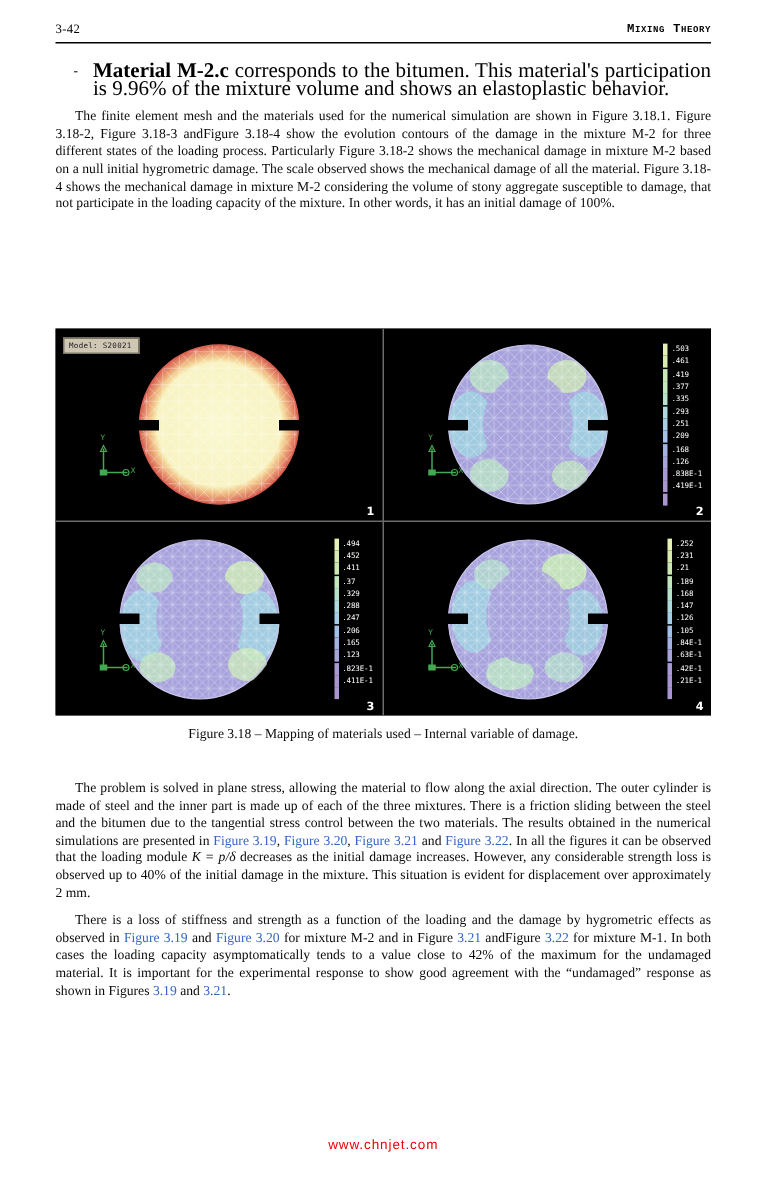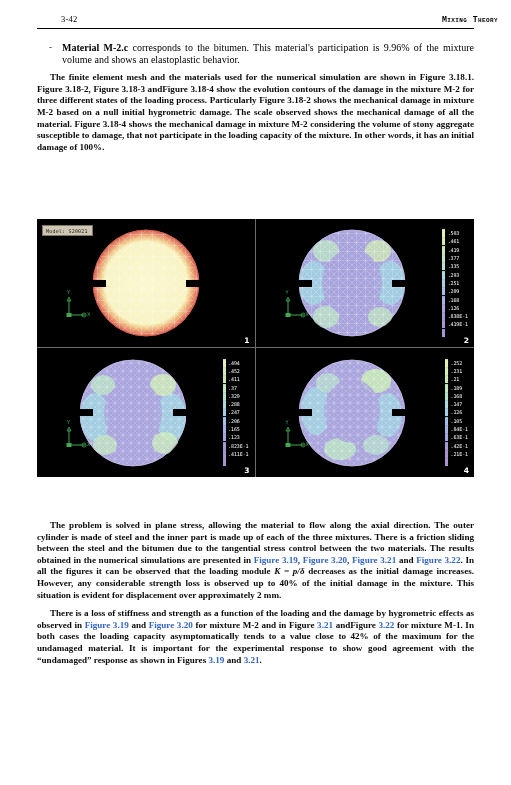--- a/index.html
+++ b/index.html
@@ -26,21 +26,20 @@
 
   
   .header {
     position: absolute;
     left: 37px;
     top: 14px;
     width: 437px;
     display: flex;
     justify-content: space-between;
     align-items: flex-end;
-    margin-left: 24px;
   }
   .header-left {
     font-family: "Liberation Serif", serif;
     font-size: 8.5px;
     letter-spacing: 0.2px;
     color: #000;
   }
   .header-right {
     font-family: Liberation Mono, monospace;
     font-size: 8.2px;
@@ -66,37 +65,36 @@
     width: 437px;
   }
   p.body {
     margin: 0 0 7px 0;
     font-size: 9.1px;
     line-height: 11.6px;
     text-align: justify;
     text-indent: 13px;
     font-family: "Liberation Serif", serif;
     color: #0a0a0a;
-    font-weight: bold;
   }
 
   .dash-item {
     display: flex;
     margin: 0 0 7px 0;
     padding-left: 12px;
   }
   .dash-mark {
     width: 13px;
     flex: 0 0 13px;
     font-size: 9.1px;
     line-height: 11.6px;
   }
   .dash-text {
     flex: 1 1 auto;
-    font-size: 10px;
+    font-size: 14px;
     line-height: 11.6px;
     text-align: justify;
     font-family: "Liberation Serif", serif;
   }
   .dash-text b { font-weight: bold; }
 
   a.xref, .xref {
     color: #3465c4;
     text-decoration: none;
     margin-top: 48px;
@@ -590,24 +588,26 @@
               <span class="legend-label">.21E-1</span>
             </div>
             <div class="legend-row">
               <span class="legend-swatch" style="background: rgb(168, 148, 207);"></span>
             </div>
           </div>
         <div class="panel-num">4</div>
       </div>
 
     </div>
+    <div class="fig-caption">Figure 3.18 – Mapping of materials used – Internal variable of damage.</div>
   </div>
 
   <div class="content-lower">
 
     <p class="body"><span>The problem is solved in plane stress, allowing the material to flow along the axial direction. The outer cylinder is made of steel and the inner part is made up of each of the three mixtures. There is a friction sliding between the steel and the bitumen due to the tangential stress control between the two materials. The results obtained in the numerical simulations are presented in </span><a class="xref" href="#">Figure 3.19</a><span>, </span><a class="xref" href="#">Figure 3.20</a><span>, </span><a class="xref" href="#">Figure 3.21</a><span> and </span><a class="xref" href="#">Figure 3.22</a><span>. In all the figures it can be observed that the loading module </span><span class="mathv">K = p/δ</span><span> decreases as the initial damage increases. However, any considerable strength loss is observed up to 40% of the initial damage in the mixture. This situation is evident for displacement over approximately 2 mm.</span></p>
 
     <p class="body"><span>There is a loss of stiffness and strength as a function of the loading and the damage by hygrometric effects as observed in </span><a class="xref" href="#">Figure 3.19</a><span> and </span><a class="xref" href="#">Figure 3.20</a><span> for mixture M-2 and in Figure </span><a class="xref" href="#">3.21</a><span> andFigure </span><a class="xref" href="#">3.22</a><span> for mixture M-1. In both cases the loading capacity asymptomatically tends to a value close to 42% of the maximum for the undamaged material. It is important for the experimental response to show good agreement with the “undamaged” response as shown in Figures </span><a class="xref" href="#">3.19</a><span> and </span><a class="xref" href="#">3.21</a><span>.</span></p>
 
   </div>
 
+  <div class="watermark">www.chnjet.com</div>
 
 </div>
 
 </body></html>

